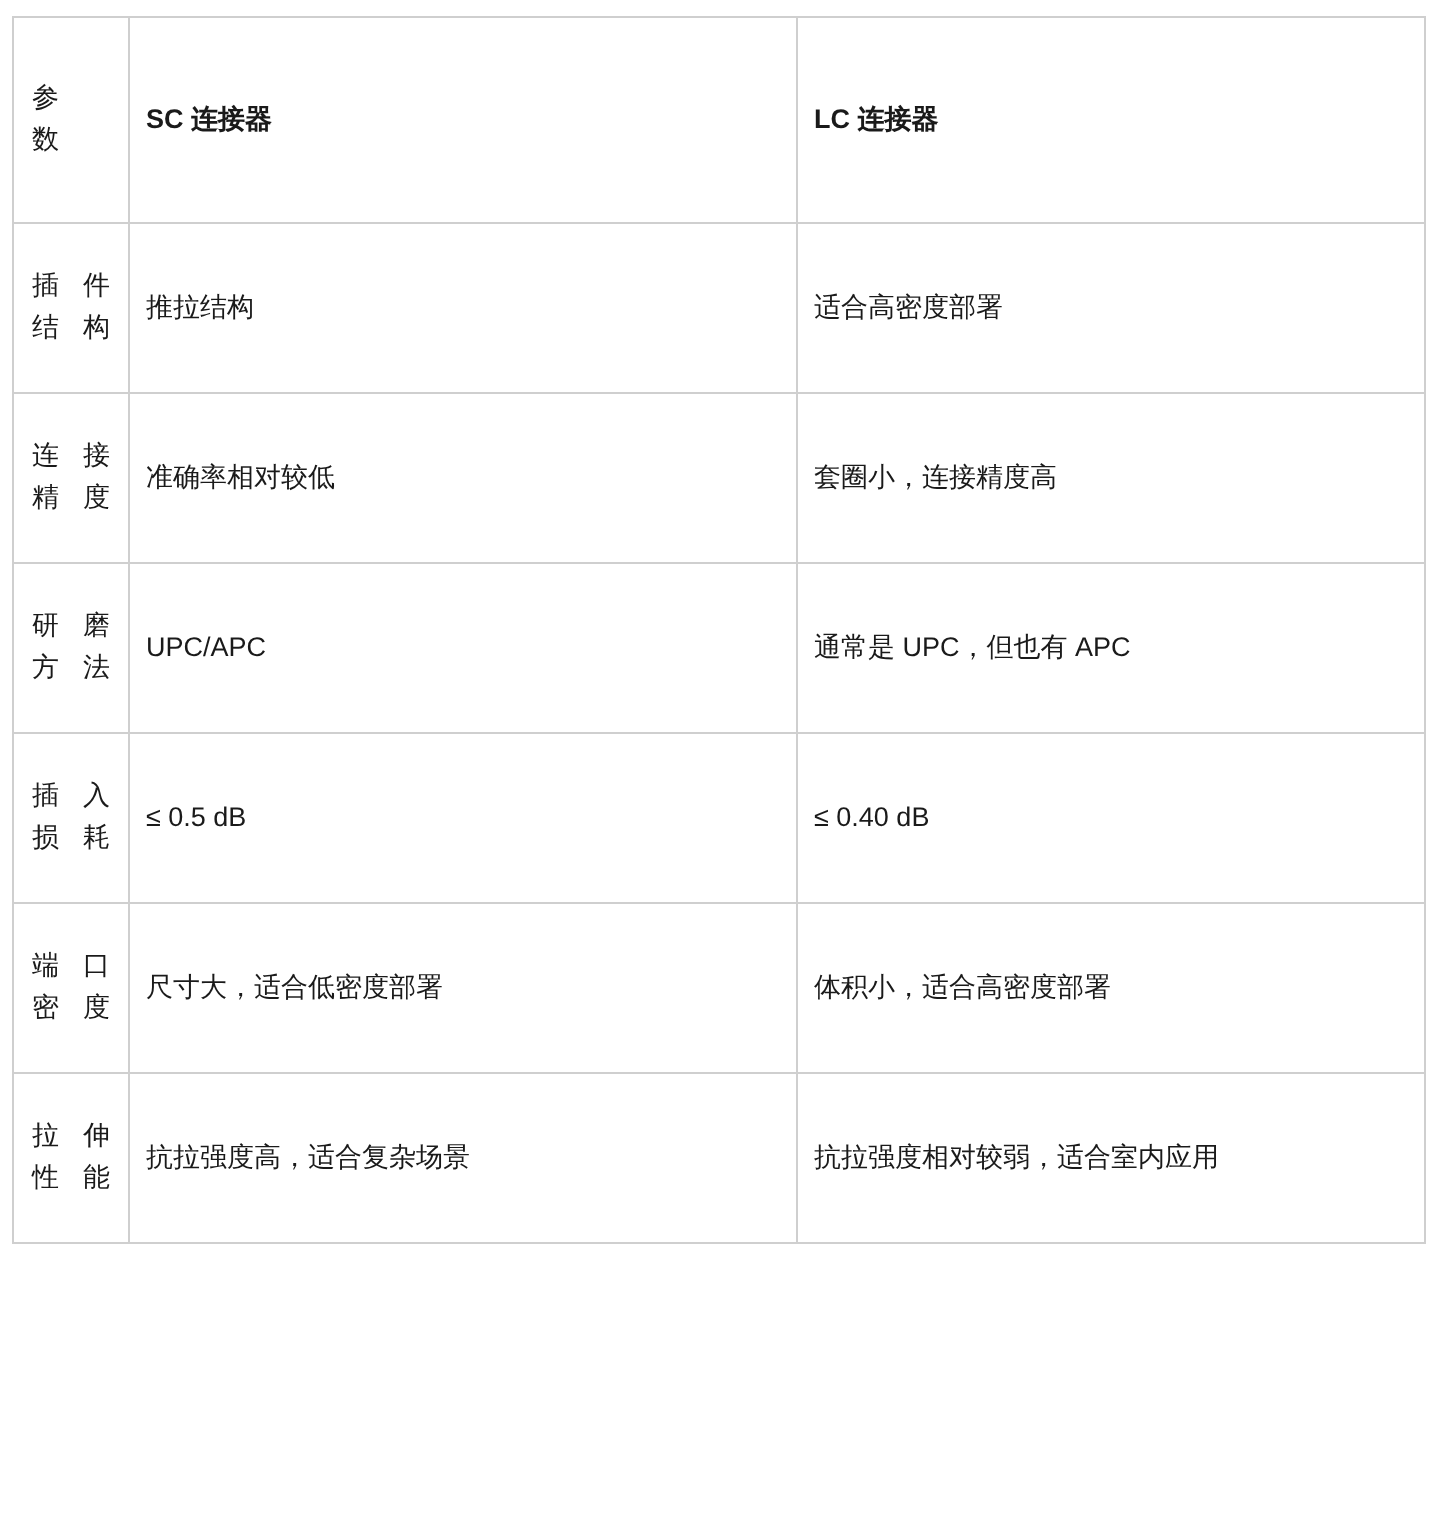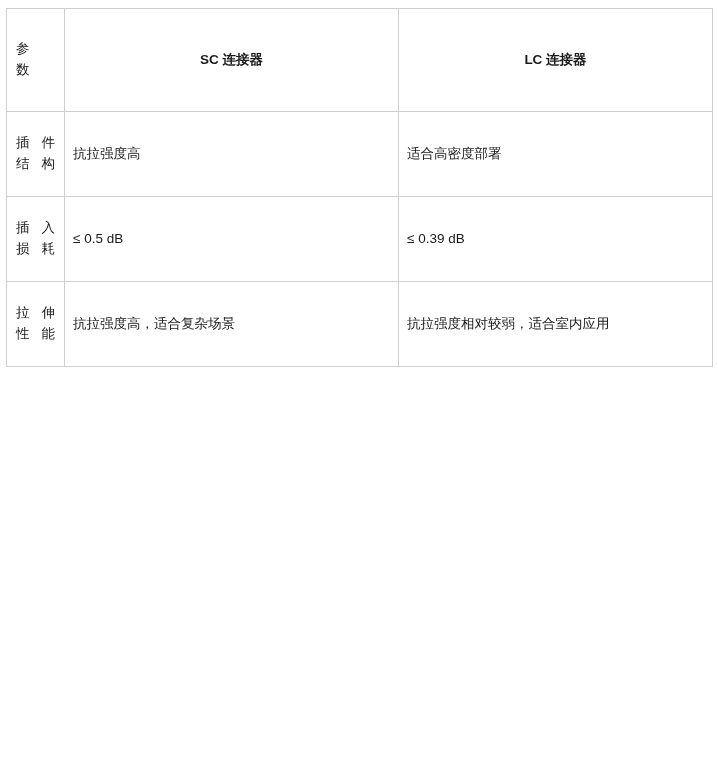--- a/index.html
+++ b/index.html
@@ -43,21 +43,20 @@
     font-size: 13.5px;
     color: #1a1a1a;
   }
   .param-cell .pline {
     display: block;
     text-align: justify;
     text-align-last: justify;
   }
   .head-row td {
     height: 82px;
-    text-align: center;
   }
   .head-cell {
     font-weight: bold;
     font-size: 13.5px;
   }
   .row-med td { height: 64px; }
 </style>
 </head>
 <body>
 
@@ -77,36 +76,60 @@
         <td class="head-cell">SC 连接器</td>
         <td class="head-cell">LC 连接器</td>
       </tr>
 
 
       <tr class="row-med">
         <td class="param-cell">
           <span class="pline">插 件</span>
           <span class="pline">结构</span>
         </td>
-        <td>抗拉强度高</td>
+        <td>推拉结构</td>
         <td>适合高密度部署</td>
       </tr>
 
+      <tr class="row-med">
+        <td class="param-cell">
+          <span class="pline">连 接</span>
+          <span class="pline">精度</span>
+        </td>
+        <td>准确率相对较低</td>
+        <td>套圈小，连接精度高</td>
+      </tr>
 
+      <tr class="row-med">
+        <td class="param-cell">
+          <span class="pline">研 磨</span>
+          <span class="pline">方法</span>
+        </td>
+        <td>UPC/APC</td>
+        <td>通常是 UPC，但也有 APC</td>
+      </tr>
 
 
       <tr class="row-med">
         <td class="param-cell">
           <span class="pline">插 入</span>
           <span class="pline">损耗</span>
         </td>
         <td>≤ 0.5 dB</td>
-        <td>≤ 0.39 dB</td>
+        <td>≤ 0.40 dB</td>
       </tr>
 
+      <tr class="row-med">
+        <td class="param-cell">
+          <span class="pline">端 口</span>
+          <span class="pline">密度</span>
+        </td>
+        <td>尺寸大，适合低密度部署</td>
+        <td>体积小，适合高密度部署</td>
+      </tr>
 
       <tr class="row-med">
         <td class="param-cell">
           <span class="pline">拉 伸</span>
           <span class="pline">性能</span>
         </td>
         <td>抗拉强度高，适合复杂场景</td>
         <td>抗拉强度相对较弱，适合室内应用</td>
       </tr>
 

